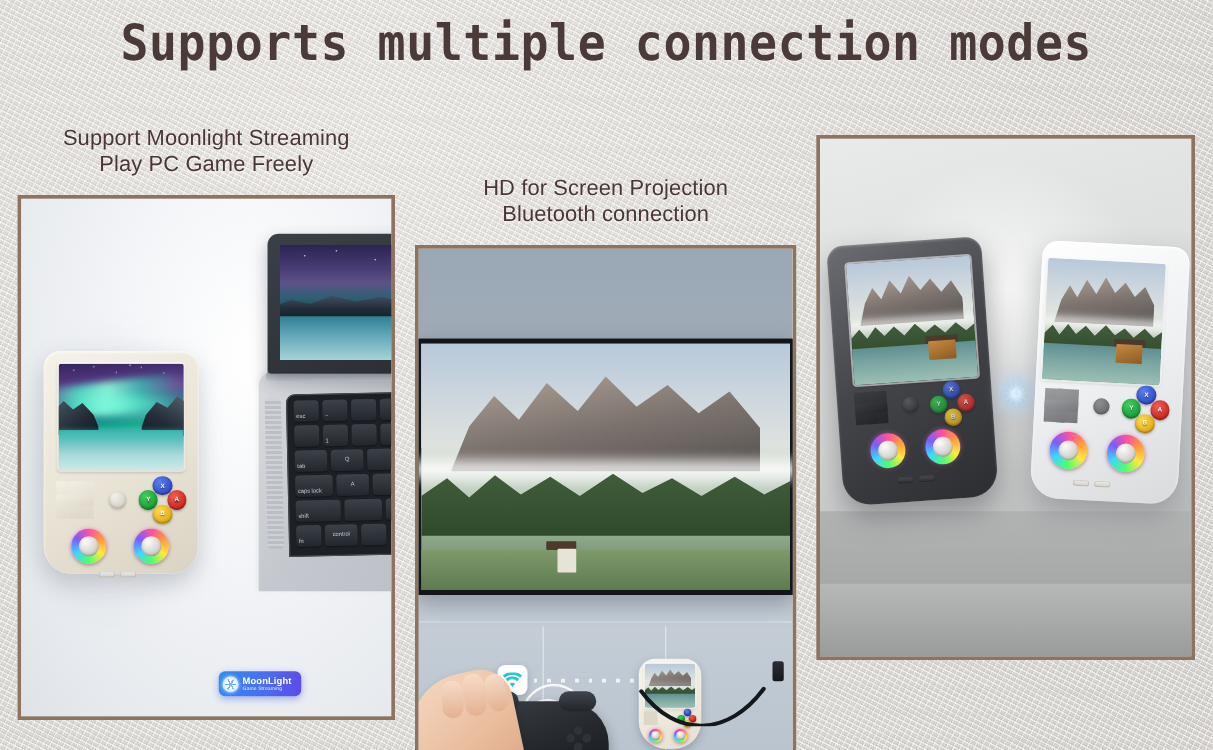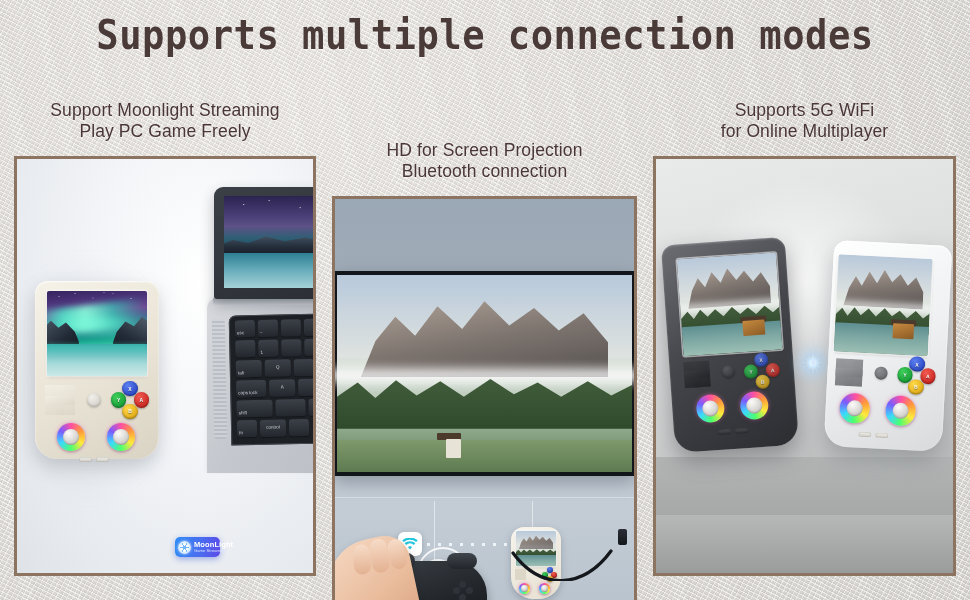--- a/index.html
+++ b/index.html
@@ -201,21 +201,21 @@
   .selstart{position:absolute;display:flex;gap:4px;}
   .selstart i{width:13px;height:5px;border-radius:3px;background:linear-gradient(180deg,#efeee8,#cfcdc5);
     box-shadow:inset 0 0 0 .8px rgba(0,0,0,.12);}
   .homebtn{position:absolute;border-radius:50%;
     background:radial-gradient(circle at 35% 28%,#f2f0ea,#c9c6bf);
     box-shadow:inset 0 -1px 2px rgba(0,0,0,.2),0 1px 2px rgba(0,0,0,.18);}
 
   
   .mlbadge{
     position:absolute;left:158px;top:378px;
-    width:45px;height:20px;border-radius:5px;
+    width:66px;height:20px;border-radius:5px;
     background:linear-gradient(100deg,#2f8df5 0%,#4a6ef0 55%,#5c4ae8 100%);
     box-shadow:0 2px 6px rgba(50,90,220,.45);
     display:flex;align-items:center;gap:3px;padding:0 3px;box-sizing:border-box;
   }
   .ml-ico{
     width:13px;height:13px;border-radius:50%;flex:none;
     background:radial-gradient(circle at 50% 50%,#ffffff 30%,#cfe6ff 70%,#9fd0ff 100%);
     position:relative;
     box-shadow:0 0 3px rgba(255,255,255,.8);
   }
@@ -488,22 +488,20 @@
         <div class="hand">
           <i class="f1"></i>
           <i class="f2"></i>
           <i class="f3"></i>
         </div>
       </div>
     </div>
   </div>
 
   <div class="col c3">
-    <div class="caption">Supports 5G WiFi
-for Online Multiplayer</div>
     <div class="frame">
       <div class="inner">
         <div class="studio"></div>
         <div class="studio-glow"></div>
         <div class="studio-floor"></div>
 
         <div class="hh" style="left:12px;top:82px;width:124px;height:208px;transform:rotate(-4deg);">
           <div class="body" style="background:linear-gradient(150deg,#6b6d72,#44464b 45%,#2b2d31);box-shadow:0 10px 22px rgba(70,72,78,.45), inset 0 1px 2px rgba(255,255,255,.25);"></div>
           <div class="scr" style="left:12%;top:7%;width:80%;height:47%;">
             <div class="art-lake">

